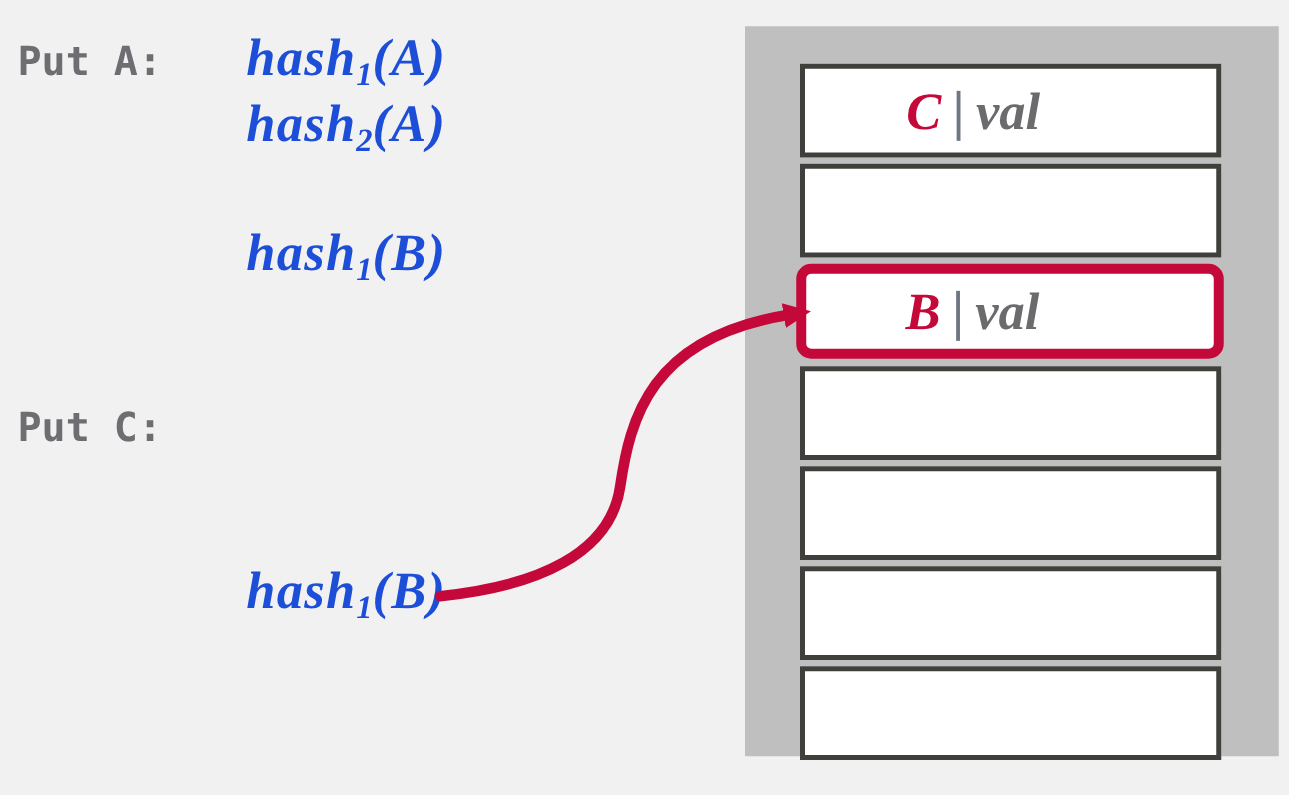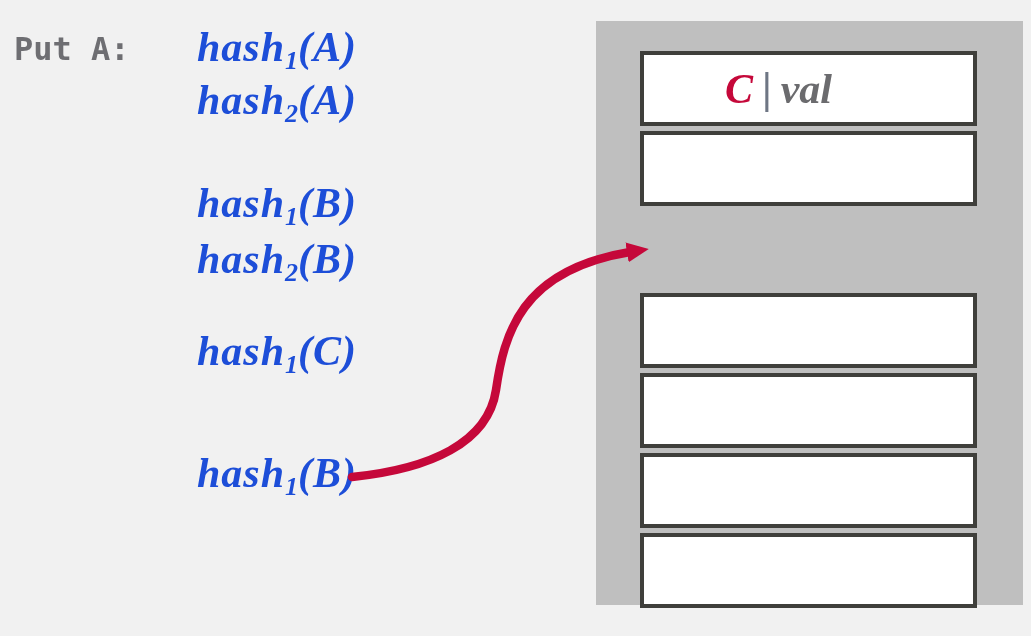--- a/index.html
+++ b/index.html
@@ -101,35 +101,37 @@
 </head>
 <body>
 
 <div class="stage">
 
   <div class="put-label" style="top:33px">Put A:</div>
   <div class="hash-expr" style="top:26px"><span>hash</span><sub>1</sub><span>(A)</span></div>
   <div class="hash-expr" style="top:79px"><span>hash</span><sub>2</sub><span>(A)</span></div>
 
   <div class="hash-expr" style="top:182px"><span>hash</span><sub>1</sub><span>(B)</span></div>
-  <div class="hash-expr" style="top:238px"><span>hash</span><sub>2</sub><span>(B)</span></div>
 
-  <div class="hash-expr" style="top:330px"><span>hash</span><sub>1</sub><span>(C)</span></div>
+  <div class="put-label" style="top:326px">Put C:</div>
   <div class="hash-expr" style="top:452px"><span>hash</span><sub>1</sub><span>(B)</span></div>
 
   <div class="table-bg">
 
     <div class="slot" style="top:30px">
       <div class="slot-text"><span class="key">C</span><span class="sep">|</span><span class="val">val</span></div>
     </div>
 
     <div class="slot" style="top:110px">
       <div class="slot-text"><span class="key"></span><span class="sep"></span><span class="val"></span></div>
     </div>
 
+    <div class="slot highlight" style="top:190px">
+      <div class="slot-text"><span class="key">B</span><span class="sep">|</span><span class="val">val</span></div>
+    </div>
 
     <div class="slot" style="top:272px">
       <div class="slot-text"><span class="key"></span><span class="sep"></span><span class="val"></span></div>
     </div>
 
     <div class="slot" style="top:352px">
       <div class="slot-text"><span class="key"></span><span class="sep"></span><span class="val"></span></div>
     </div>
 
     <div class="slot" style="top:432px">

